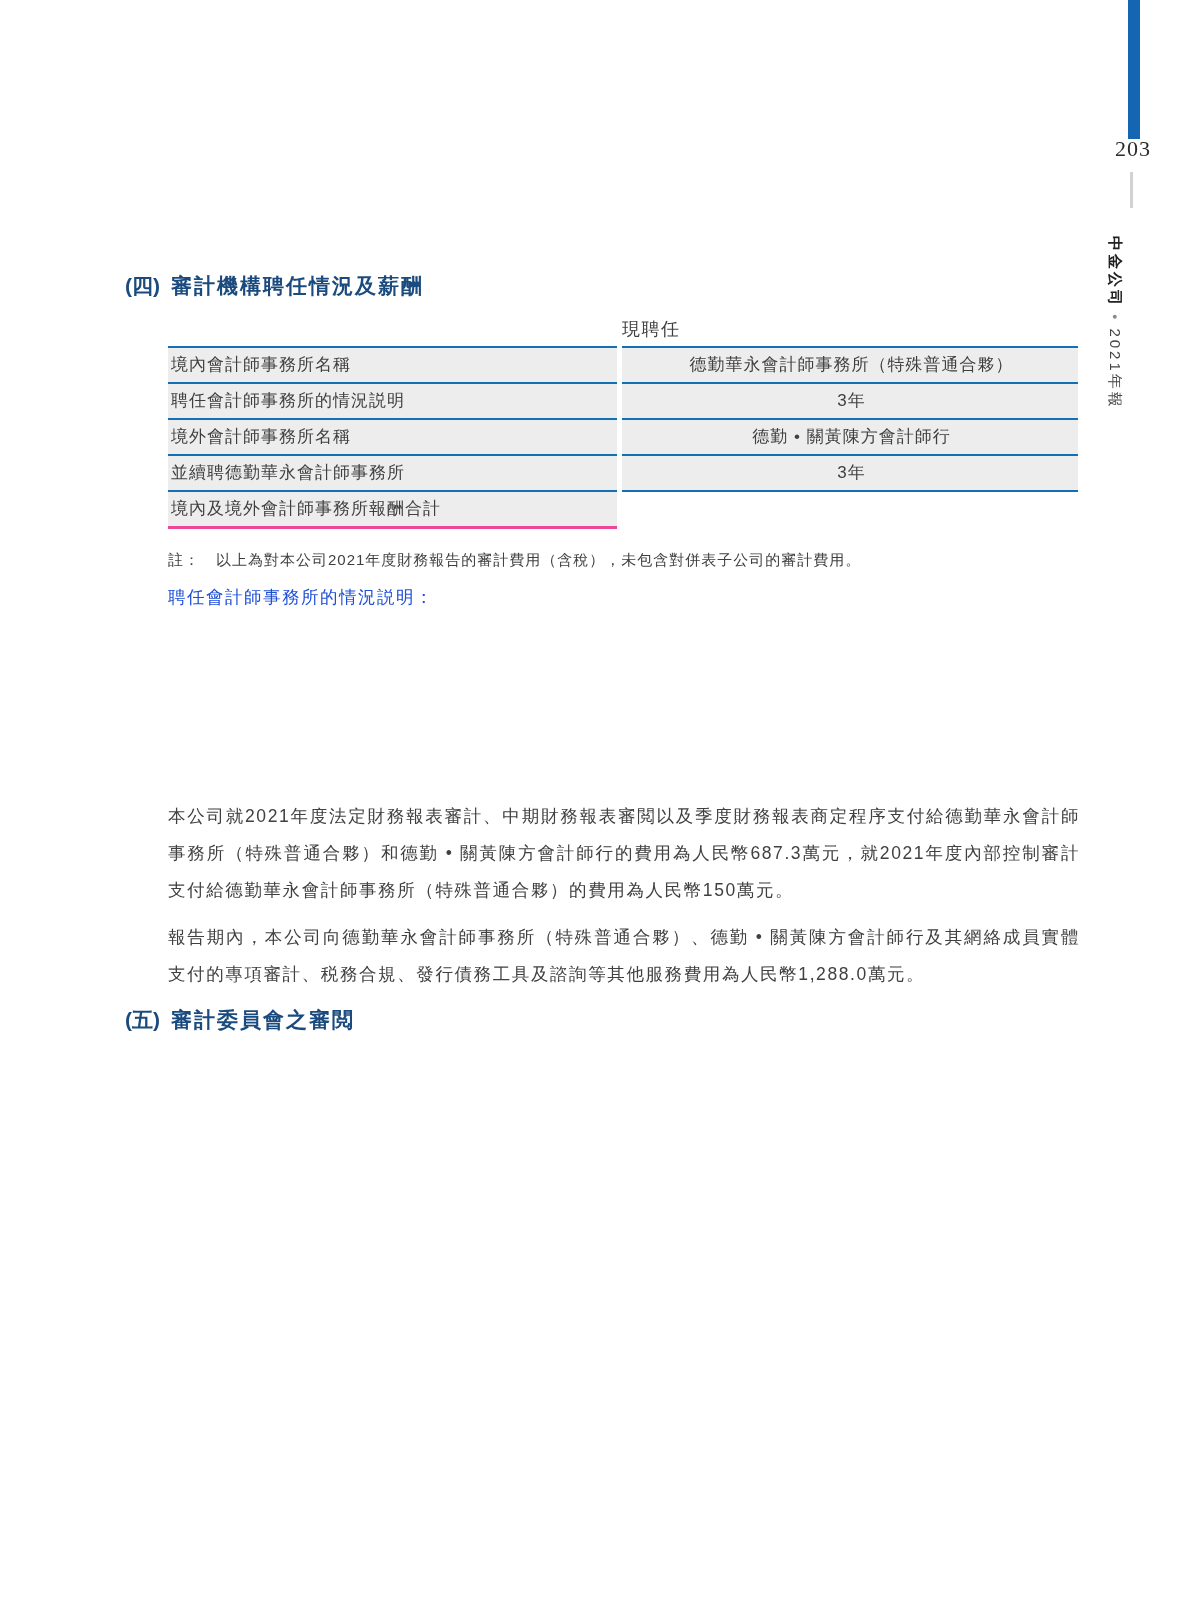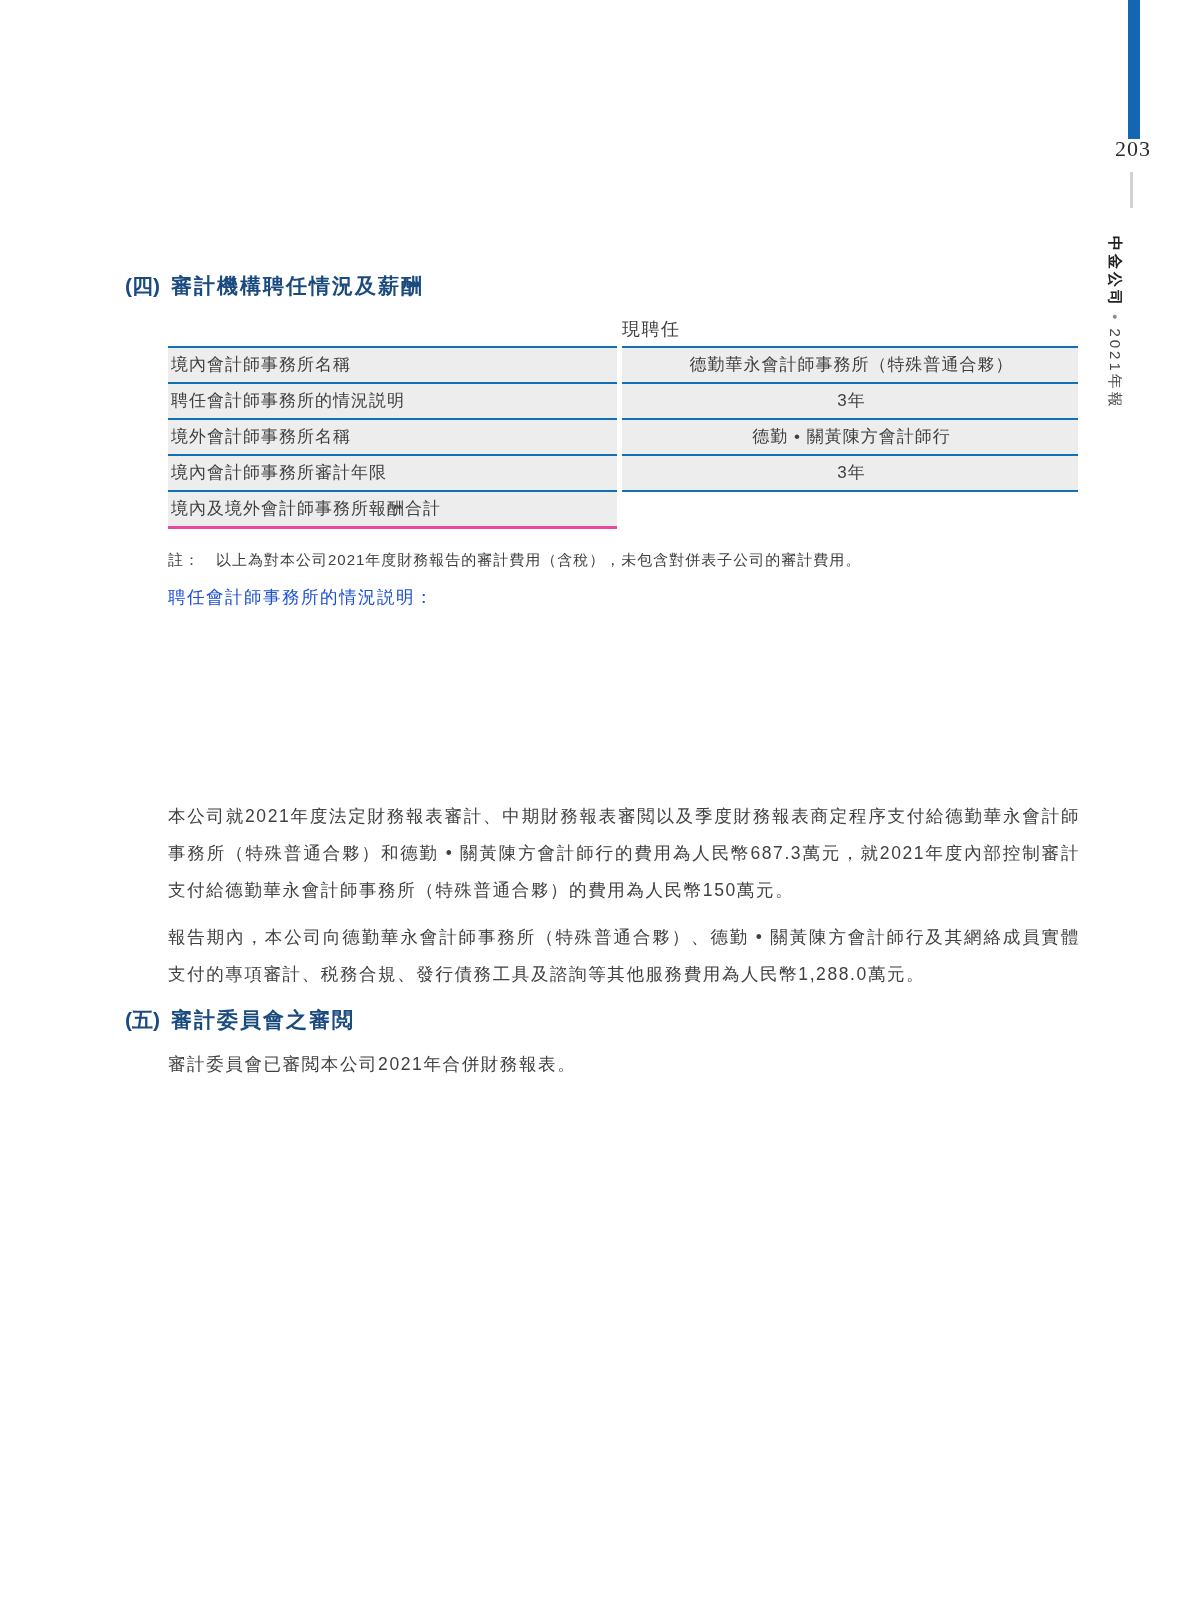--- a/index.html
+++ b/index.html
@@ -123,21 +123,21 @@
       <div class="cell c1">聘任會計師事務所的情況説明</div>
       <div class="cgap"></div>
       <div class="cell c2">3年</div>
     </div>
     <div class="trow">
       <div class="cell c1">境外會計師事務所名稱</div>
       <div class="cgap"></div>
       <div class="cell c2">德勤 • 關黃陳方會計師行</div>
     </div>
     <div class="trow">
-      <div class="cell c1">境內會計師事務所審計年限</div>
+      <div class="cell c1">並續聘德勤華永會計師事務所</div>
       <div class="cgap"></div>
       <div class="cell c2">3年</div>
     </div>
     <div class="trow">
       <div class="cell c1">境內及境外會計師事務所報酬合計</div>
       <div class="cgap"></div>
     </div>
   </div>
 
   <div class="note">
@@ -148,15 +148,14 @@
   <div class="body-line" id="intro-line">聘任會計師事務所的情況説明：</div>
 
   <div class="body-para" id="para-2">本公司就2021年度法定財務報表審計、中期財務報表審閲以及季度財務報表商定程序支付給德勤華永會計師事務所（特殊普通合夥）和德勤 • 關黃陳方會計師行的費用為人民幣687.3萬元，就2021年度內部控制審計支付給德勤華永會計師事務所（特殊普通合夥）的費用為人民幣150萬元。</div>
   <div class="body-para" id="para-3">報告期內，本公司向德勤華永會計師事務所（特殊普通合夥）、德勤 • 關黃陳方會計師行及其網絡成員實體支付的專項審計、税務合規、發行債務工具及諮詢等其他服務費用為人民幣1,288.0萬元。</div>
 
   <div class="sec-heading" id="heading-5">
     <span class="marker">(五)</span>
     <span>審計委員會之審閲</span>
   </div>
 
-  <div class="body-para" id="para-5">審計委員會已審閲本公司2021年合併財務報表。</div>
 
 </div>
 
 </body></html>

